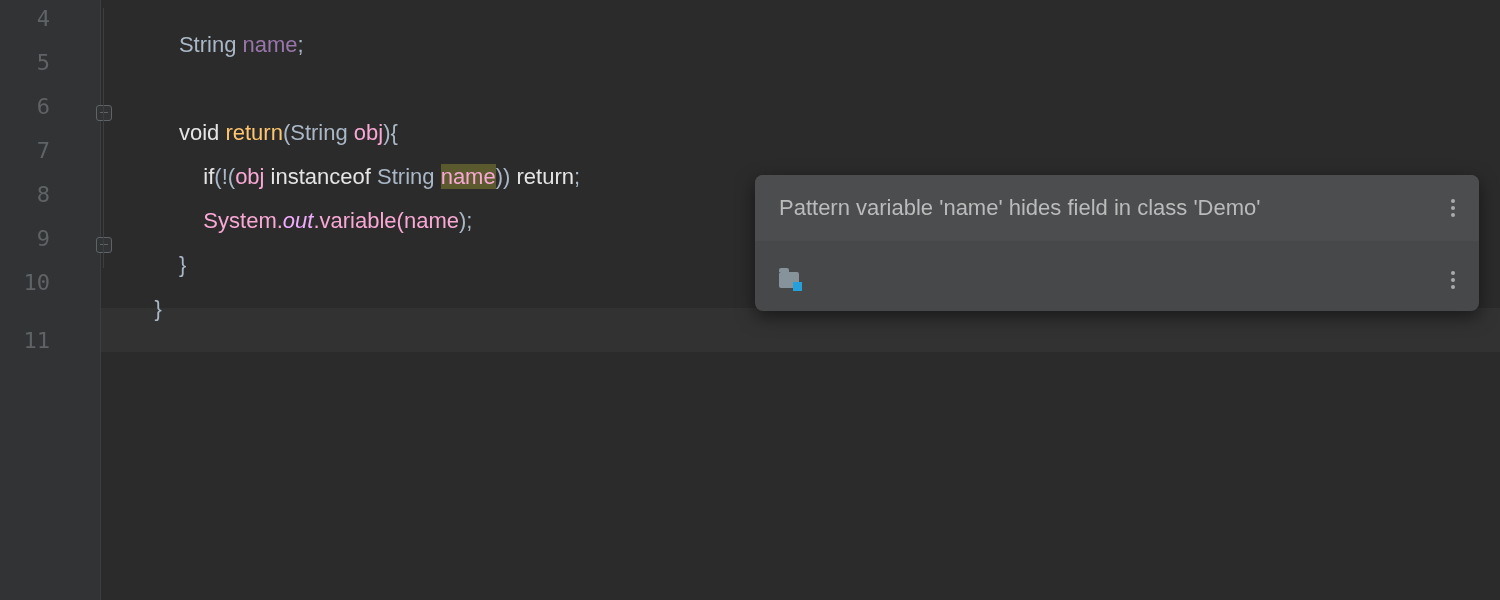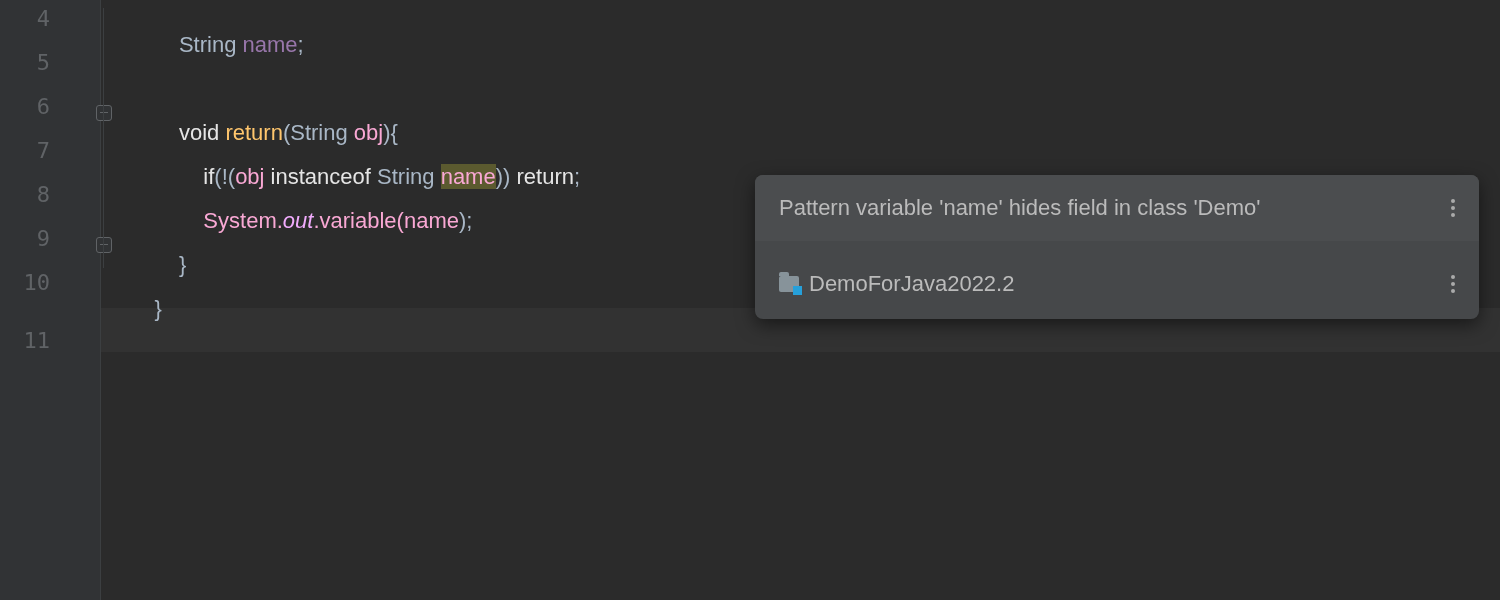--- a/index.html
+++ b/index.html
@@ -212,21 +212,20 @@
     <div class="more-dots">
         <span></span>
         <span></span>
         <span></span>
       </div>
   </div>
   <div class="tooltip-body">
     <div class="tooltip-path-row">
       <div class="tooltip-path">
         <span class="folder-icon"></span>
-        <span>DemoForJava2022.2</span>
       </div>
       <div class="more-dots">
           <span></span>
           <span></span>
           <span></span>
         </div>
     </div>
   </div>
 </div>
 

